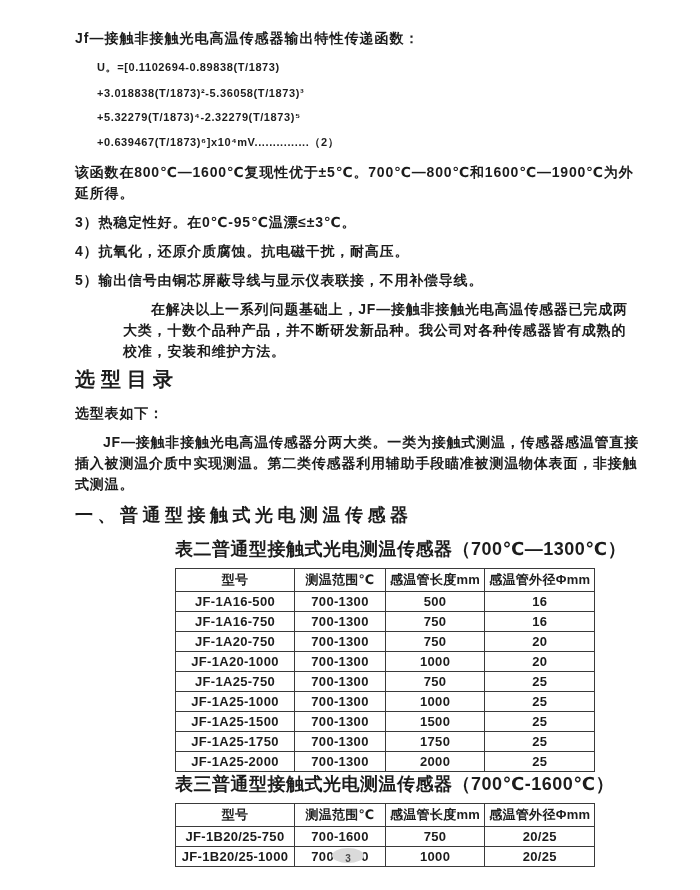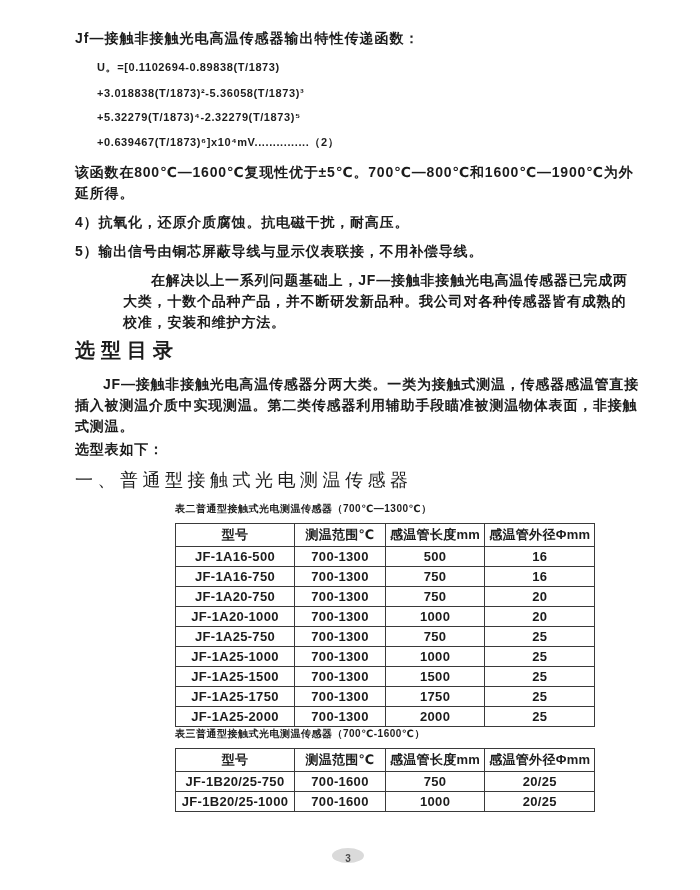--- a/index.html
+++ b/index.html
@@ -49,26 +49,26 @@
   .catalog-title {
     text-align: left;
     font-size: 20px;
     font-weight: 700;
     letter-spacing: 6px;
     margin: 4px 0 10px 0;
   }
   .para-block { margin-bottom: 2px; margin-left: 48px; }
   .section-heading {
     font-size: 18px;
-    font-weight: 400;
+    font-weight: 700;
     letter-spacing: 4.5px;
     margin: 8px 0 10px 0;
   }
   .table-caption {
-    font-size: 10px;
+    font-size: 18px;
     font-weight: 700;
     letter-spacing: 0.5px;
     margin: 0 0 7px 100px;
   }
   .table-caption.second { margin-top: 0; }
   table.spec {
     border-collapse: collapse;
     margin-left: 100px;
     font-size: 13px;
     font-weight: 600;
@@ -114,29 +114,30 @@
 
   <div class="formula">
     <p>U。=[0.1102694-0.89838(T/1873)</p>
     <p>+3.018838(T/1873)²-5.36058(T/1873)³</p>
     <p>+5.32279(T/1873)⁴-2.32279(T/1873)⁵</p>
     <p>+0.639467(T/1873)⁶]x10⁴mV...............（2）</p>
   </div>
 
   <p class="body">该函数在800℃—1600℃复现性优于±5℃。700℃—800℃和1600℃—1900℃为外延所得。</p>
 
+  <p class="body list-item">3）热稳定性好。在0℃-95℃温漂≤±3℃。</p>
   <p class="body list-item">4）抗氧化，还原介质腐蚀。抗电磁干扰，耐高压。</p>
   <p class="body list-item">5）输出信号由铜芯屏蔽导线与显示仪表联接，不用补偿导线。</p>
 
   <p class="body indent para-block">在解决以上一系列问题基础上，JF—接触非接触光电高温传感器已完成两大类，十数个品种产品，并不断研发新品种。我公司对各种传感器皆有成熟的校准，安装和维护方法。</p>
 
   <h1 class="catalog-title">选型目录</h1>
 
+  <p class="body">选型表如下：</p>
   <p class="body indent" style="margin-bottom:2px;">JF—接触非接触光电高温传感器分两大类。一类为接触式测温，传感器感温管直接插入被测温介质中实现测温。第二类传感器利用辅助手段瞄准被测温物体表面，非接触式测温。</p>
-  <p class="body">选型表如下：</p>
 
   <h2 class="section-heading">一、普通型接触式光电测温传感器</h2>
 
   <p class="table-caption">表二普通型接触式光电测温传感器（700℃—1300℃）</p>
   <table class="spec" id="table-0">
       <thead>
         <tr>
           <th class="c0">型号</th>
           <th class="c1">测温范围℃</th>
           <th class="c2">感温管长度mm</th>

